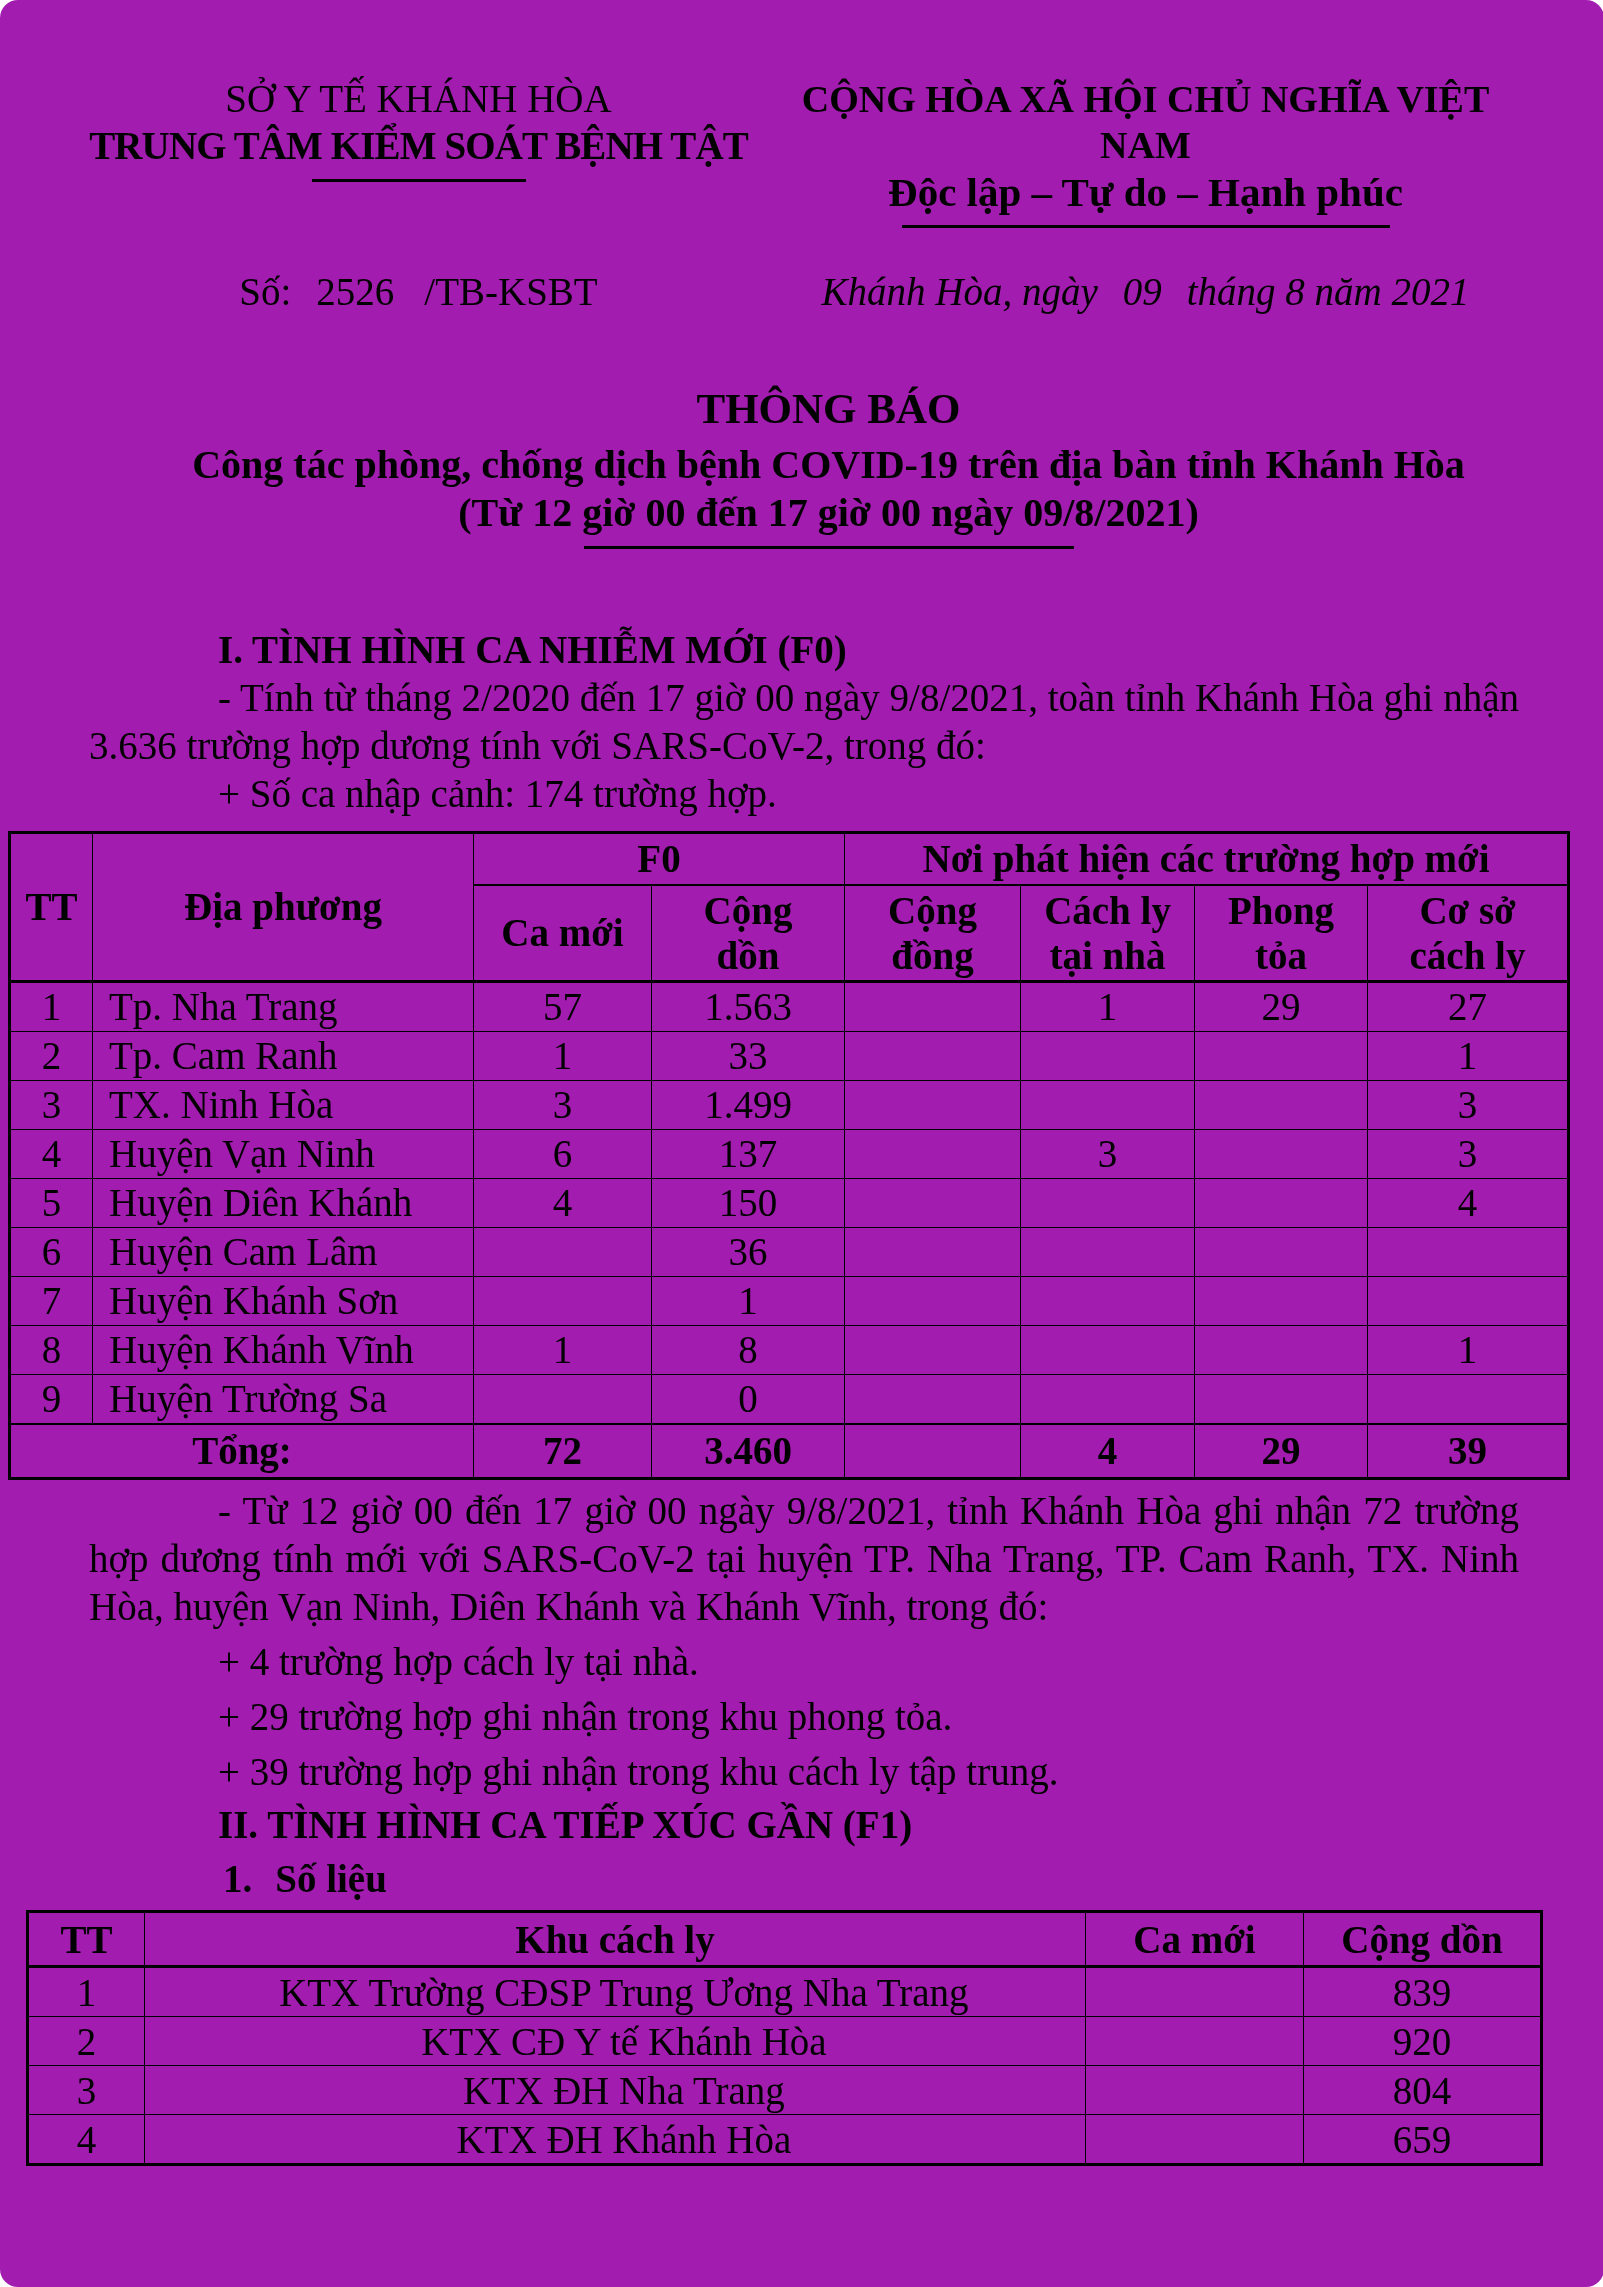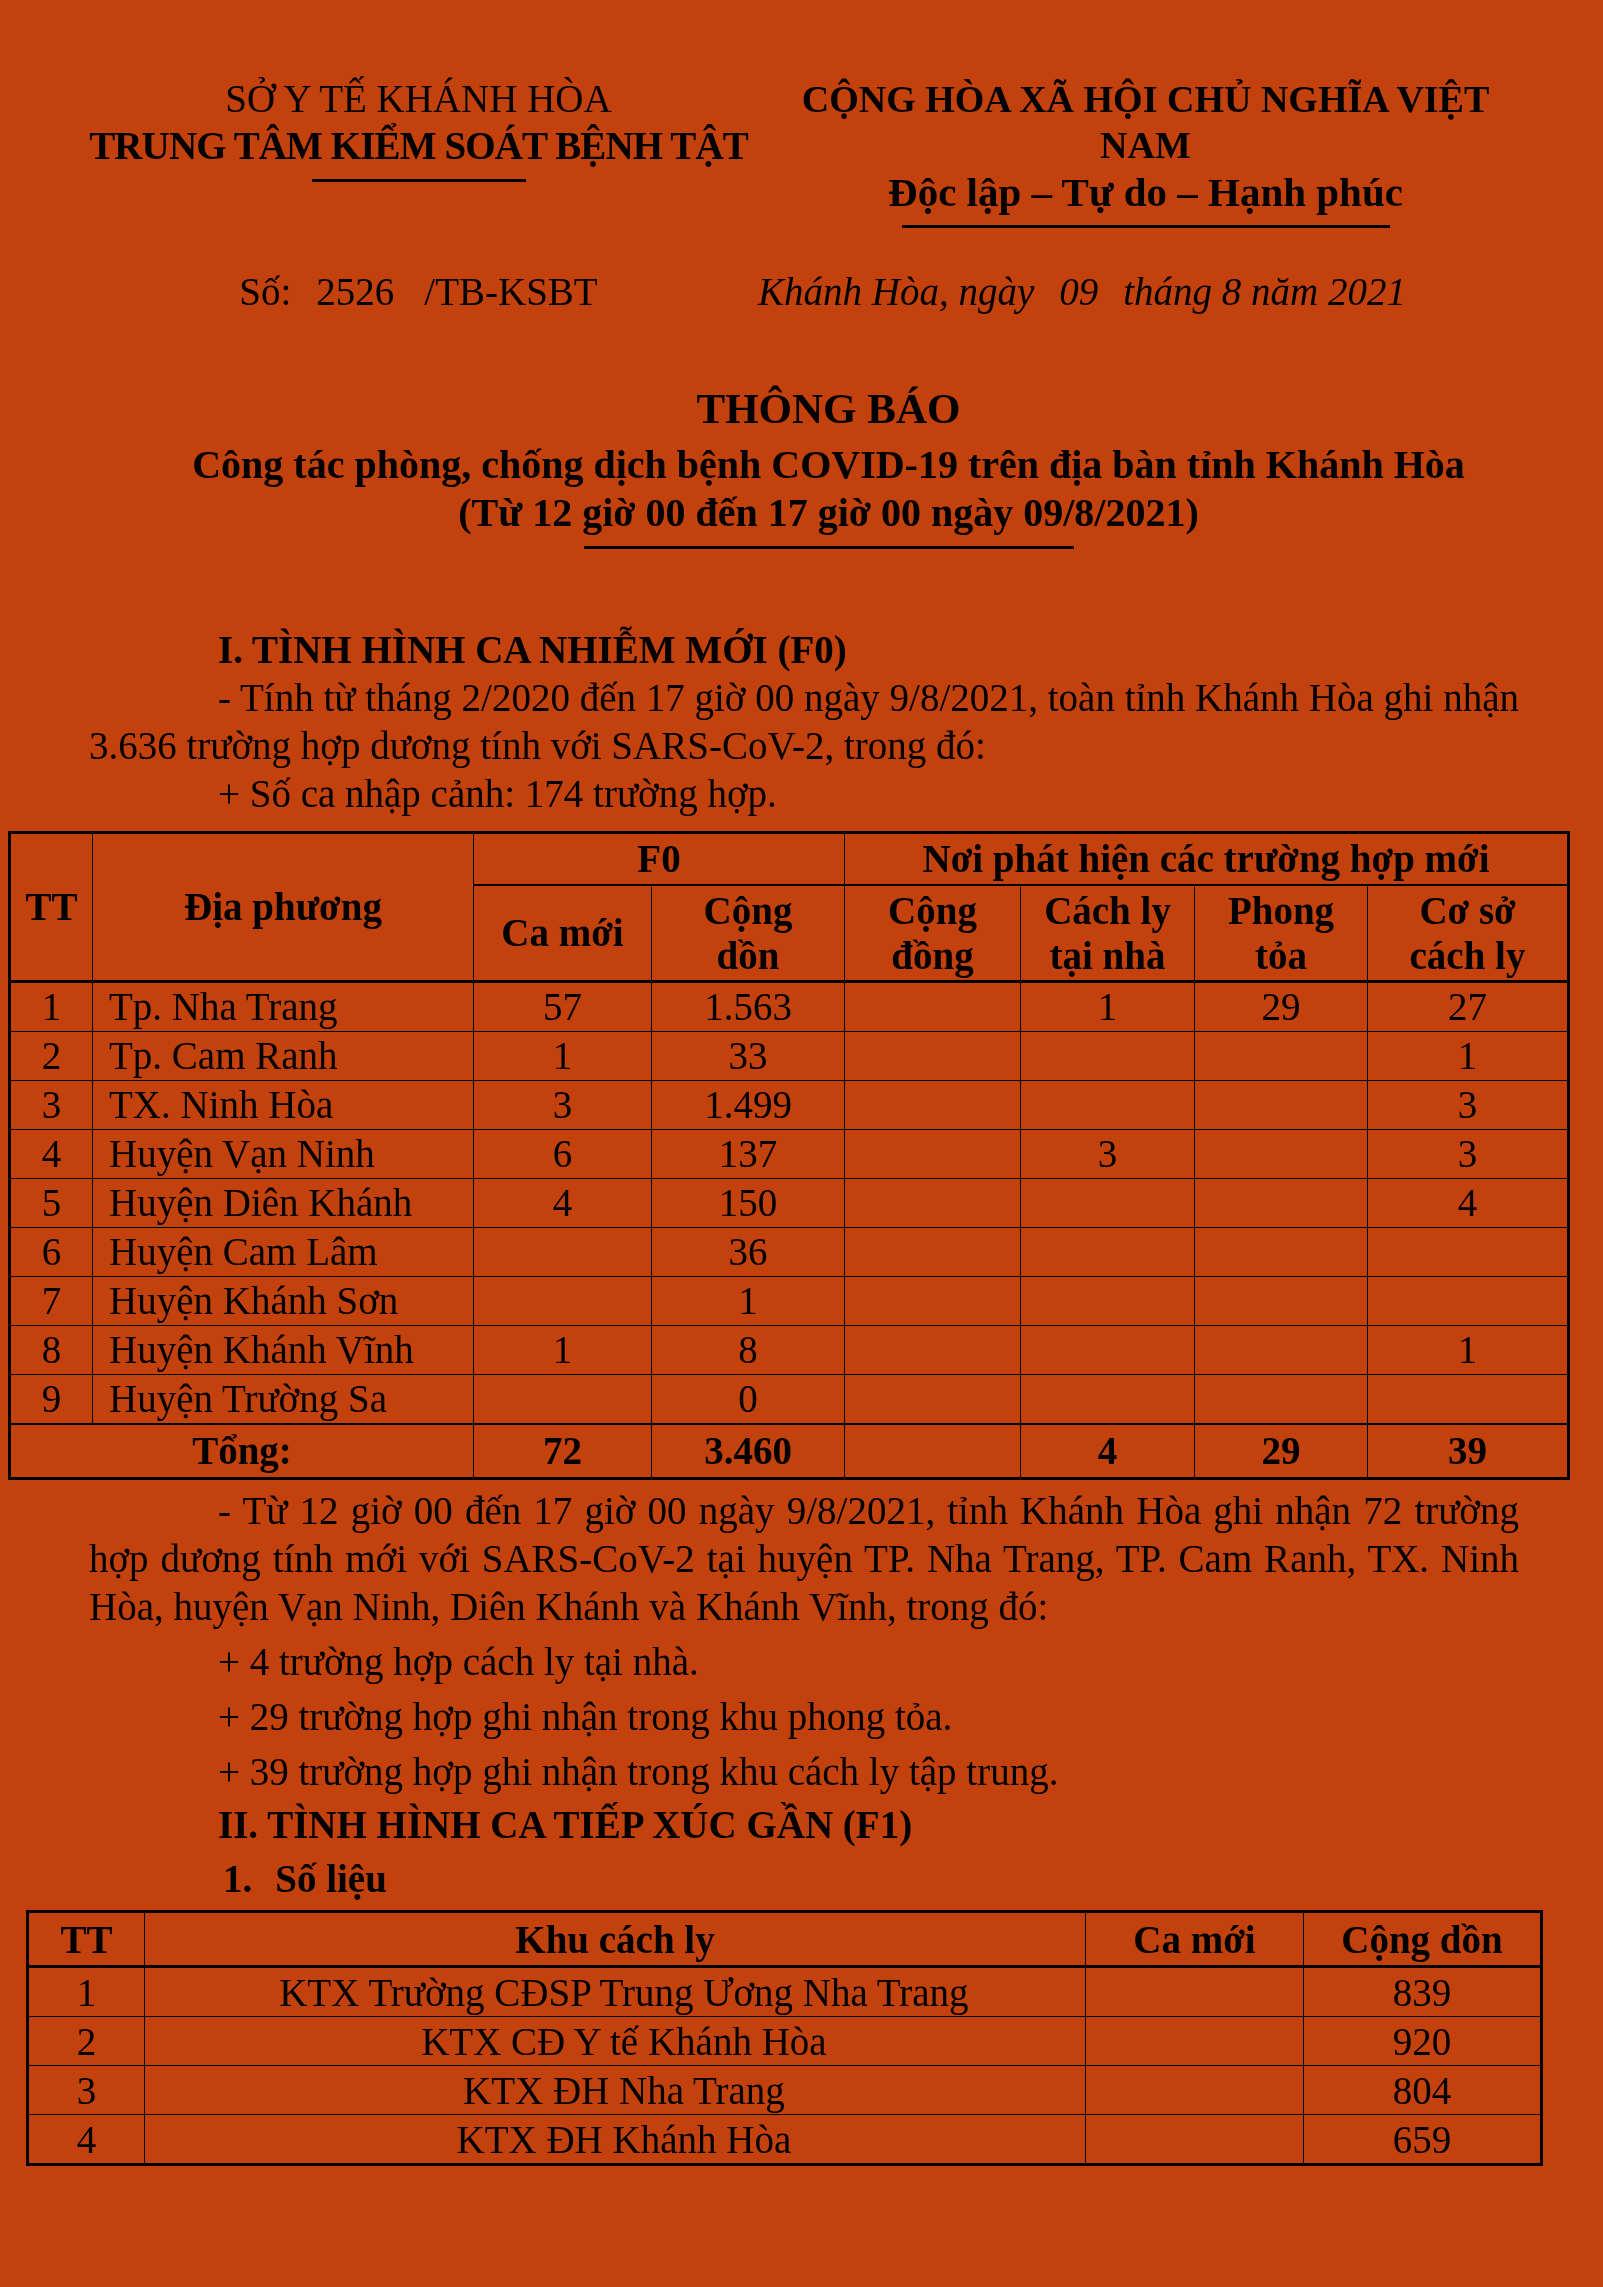--- a/index.html
+++ b/index.html
@@ -1,41 +1,42 @@
 <!DOCTYPE html>
 <html lang="vi" style="font-size:14.3px"><head>
 <meta charset="utf-8">
 <style>
   html, body { margin: 0; padding: 0; background: #ffffff; }
   .page {
     position: relative;
     width: 1604px;
     height: 2287px;
-    background: #c2410c;
+    background: #a21caf;
     color: #000000;
     font-family: "Liberation Serif", "DejaVu Serif", serif;
     font-size: 39px;
     overflow: hidden;
+    border-radius: 18px;
   }
 
   
   .hdr { display: flex; justify-content: space-between; padding: 76px 71px 0 89px; }
   .hdr-left  { width: 659px; text-align: center; }
   .hdr-right { width: 775px; text-align: center; }
   .org1 { font-size: 39px; line-height: 46px; }
   .org2 { font-size: 39px; font-weight: bold; line-height: 48px; letter-spacing: -0.9px; }
   .nat1 { font-size: 38px; font-weight: bold; line-height: 46px; }
   .nat2 { font-size: 41px; font-weight: bold; line-height: 48px; }
   .rule { height: 0; border-top: 3.6px solid #000; margin: 9px auto 0; }
   .rule-left  { width: 214px; }
   .rule-right { width: 488px; }
 
   .ref-row { display: flex; justify-content: space-between; padding: 41px 71px 0 89px; }
   .ref-left  { width: 659px; text-align: center; }
-  .ref-right { width: 775px; font-style: italic; }
+  .ref-right { width: 775px; text-align: center; font-style: italic; }
   .gap-sm { margin-left: 25px; }
   .gap-md { margin-left: 30px; }
 
   
   .title-block { text-align: center; margin: 70px 36px 0 89px; font-weight: bold; }
   .title-kind    { font-size: 43px; line-height: 50px; }
   .title-subject { font-size: 40px; line-height: 48px; margin-top: 7.1px; }
   .title-period  { font-size: 40px; line-height: 48px; }
   .title-rule { width: 490px; border-top: 3.6px solid #000; height: 0; margin: 9px auto 0; }
 

